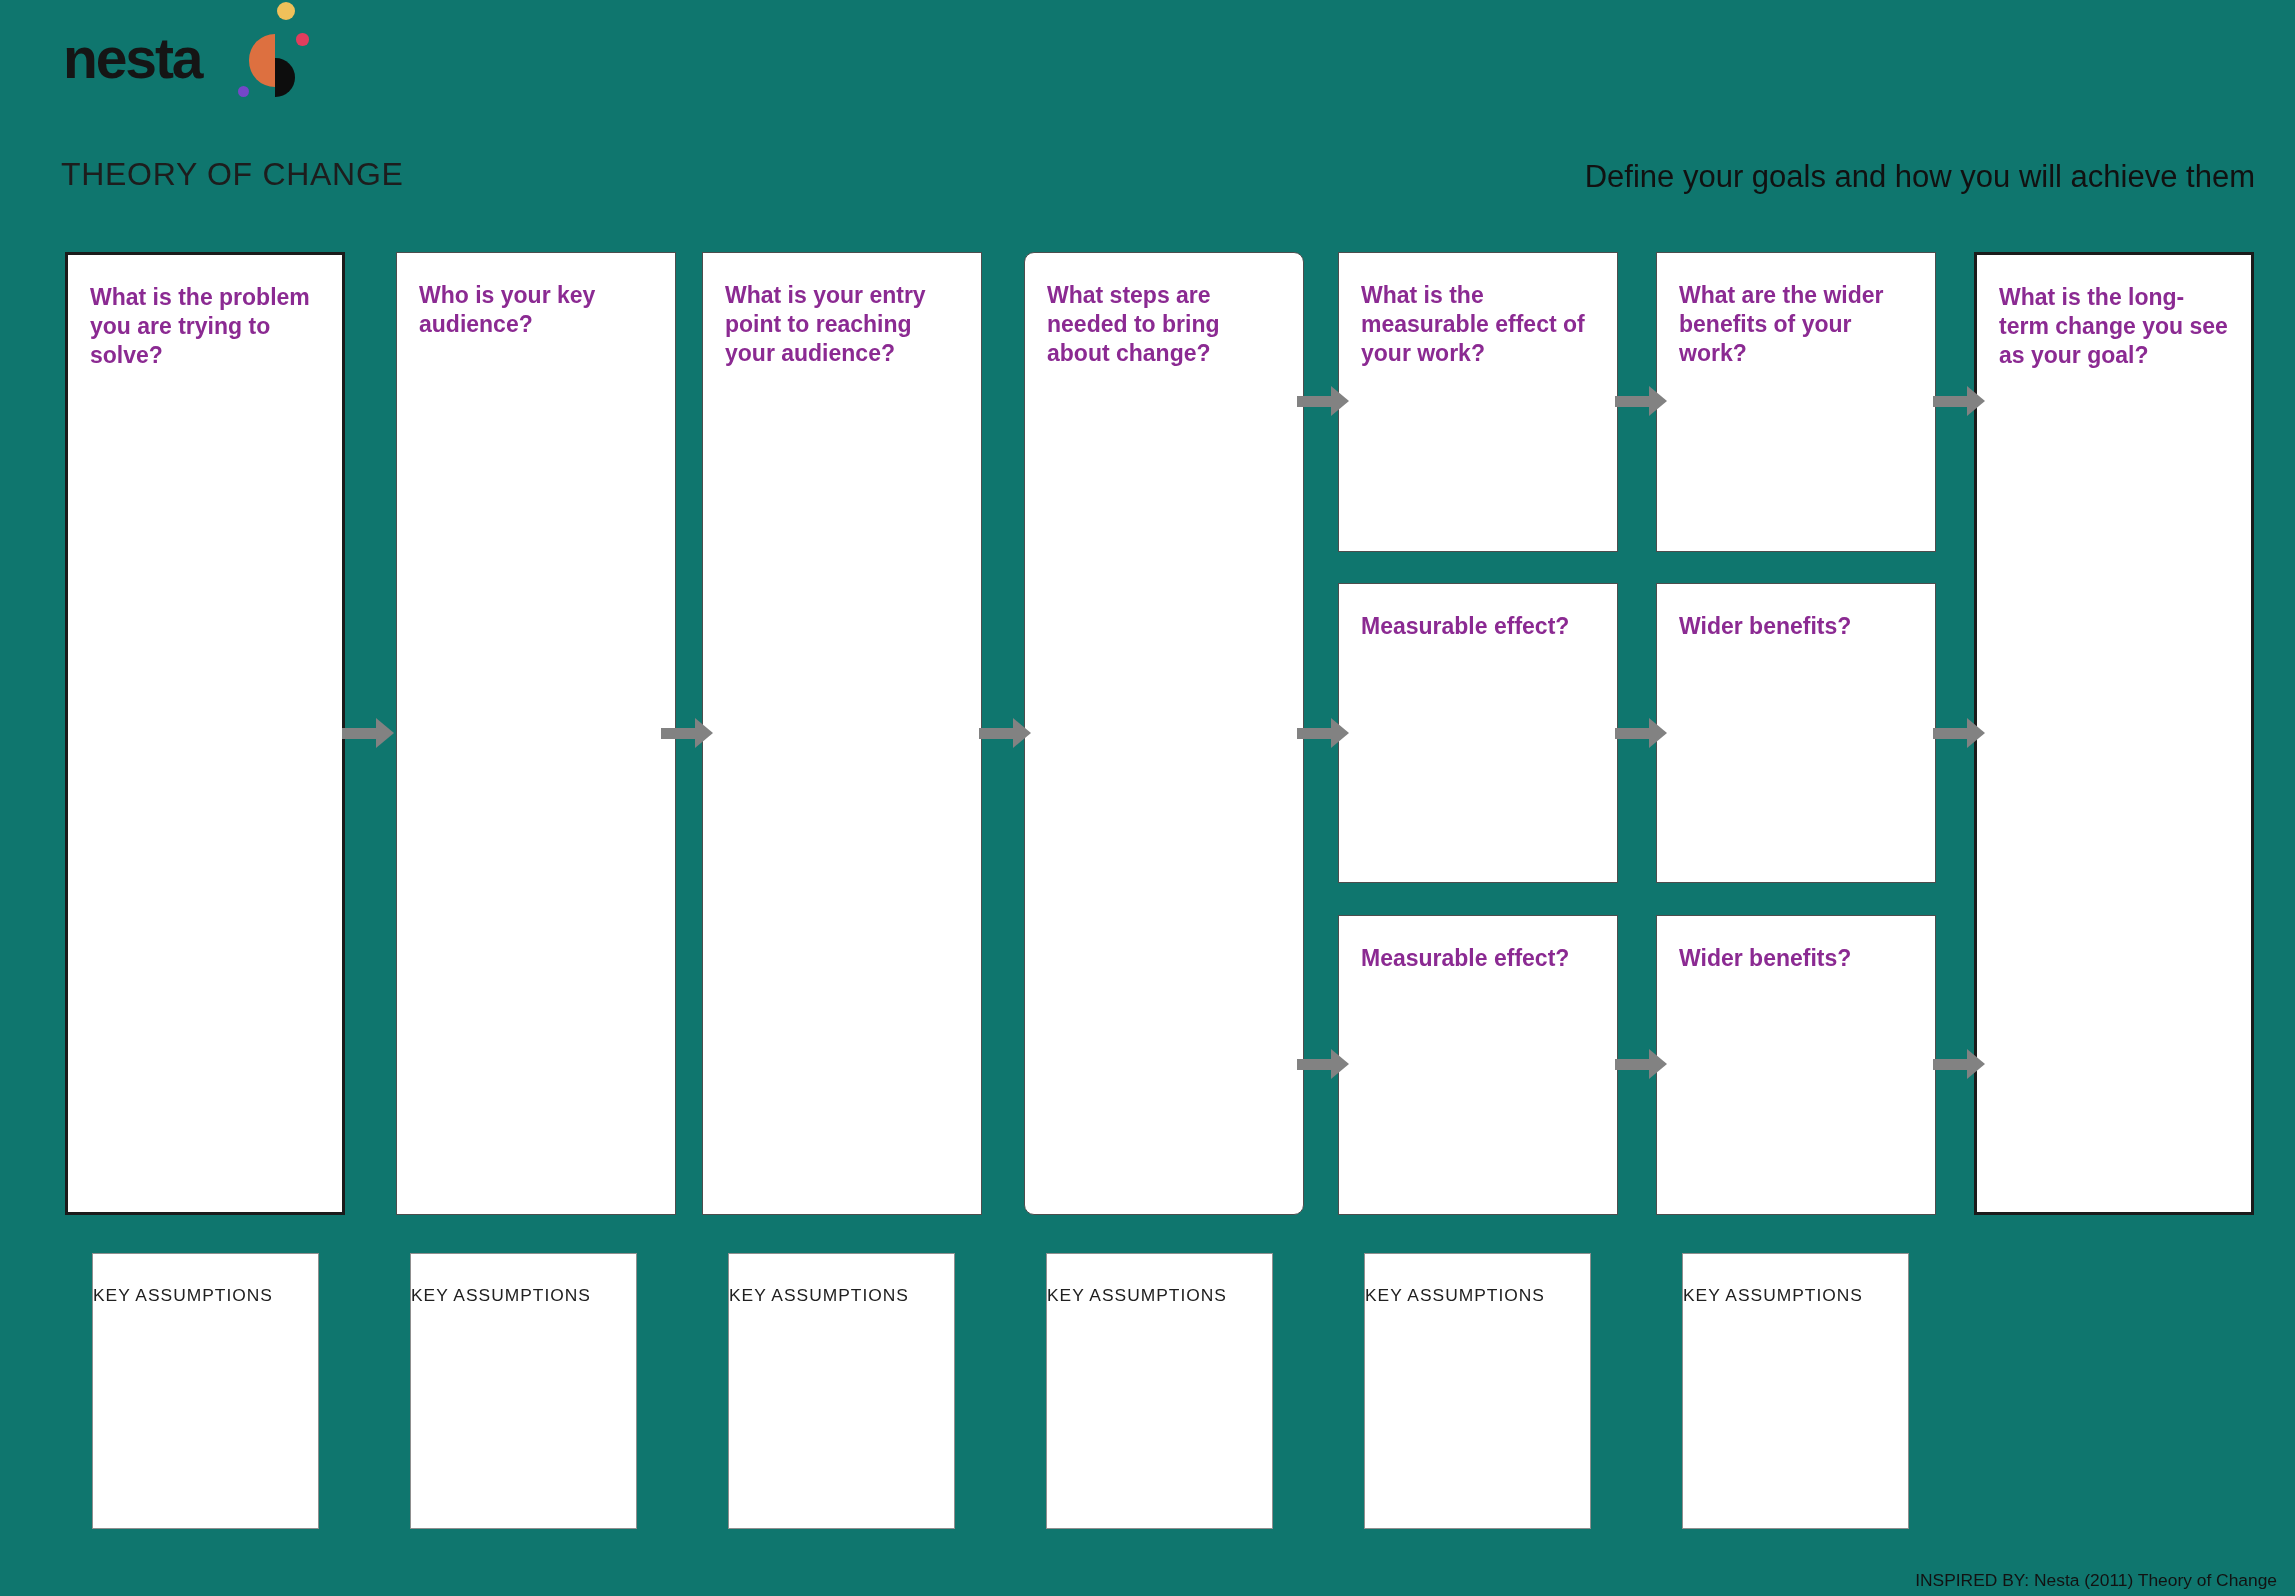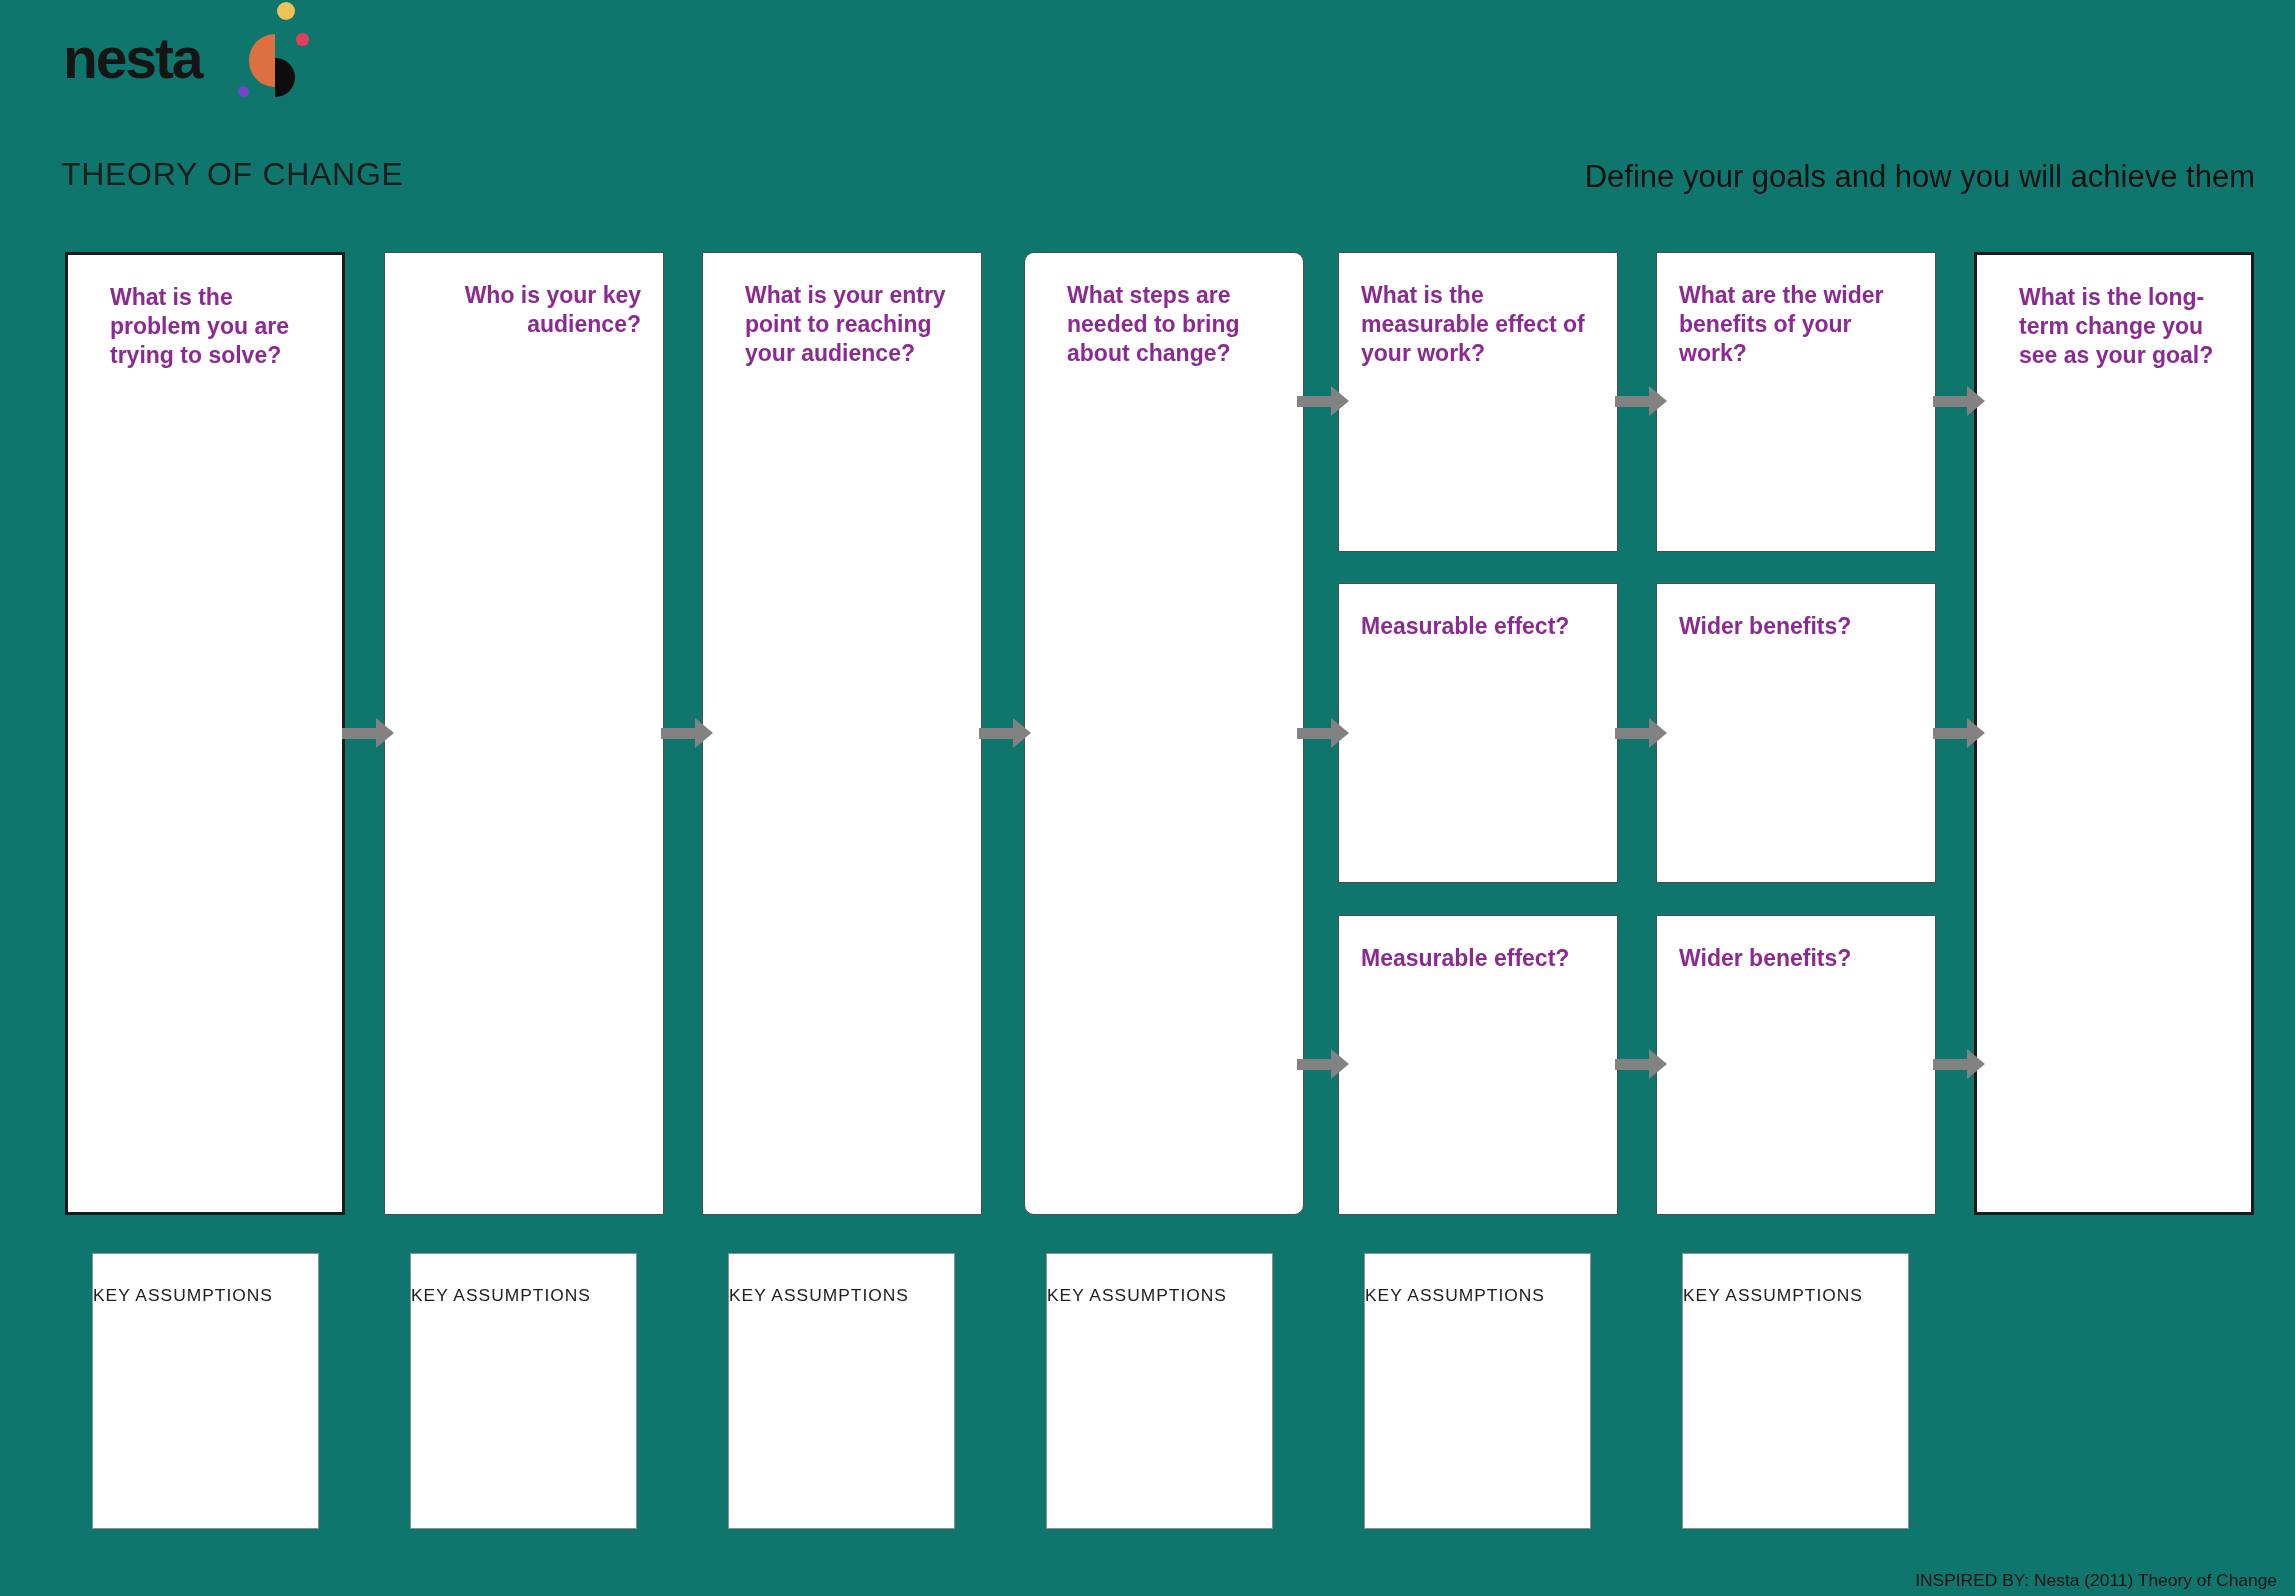--- a/index.html
+++ b/index.html
@@ -26,25 +26,25 @@
   }
   #page-subtitle{
     position:absolute;right:40px;top:159px;font-size:31px;font-weight:400;color:#111111;
   }
   
   .col-box{
     position:absolute;width:280px;background:#ffffff;box-sizing:border-box;
     border:1.4px solid #4d4d4d;
   }
   .col-box.thick{border:3.5px solid #1b1b1b;}
-  .tall{top:252px;height:963px;padding-left:20px;}
+  .tall{top:252px;height:963px;}
   .row1{top:252px;height:300px;}
   .row2{top:583px;height:300px;}
   .row3{top:915px;height:300px;}
-  .c1{left:65px;}  .c2{left:384px;text-align:right;}  .c3{left:702px;} .c4{left:1024px;border-radius:10px;}
+  .c1{left:65px;}  .c2{left:396px;}  .c3{left:702px;} .c4{left:1024px;border-radius:10px;}
   .c5{left:1338px;}.c6{left:1656px;}.c7{left:1974px;}
   .heading{
     color:#8B2A92;font-weight:700;font-size:23px;line-height:29px;
     padding:28px 22px 0 22px;
   }
   
   .arrow{position:absolute;width:52px;height:31px;}
   .arrow .stem{position:absolute;left:0;top:9.7px;width:34px;height:11px;background:#828282;}
   .arrow .head{
     position:absolute;left:34px;top:0;width:0;height:0;

